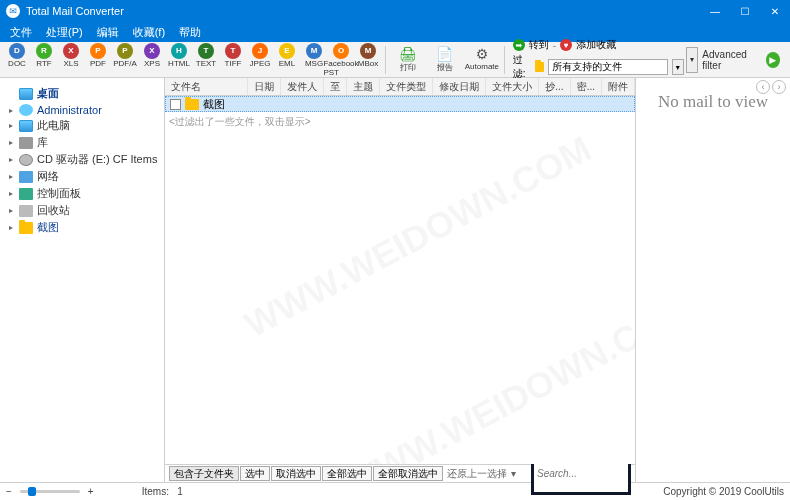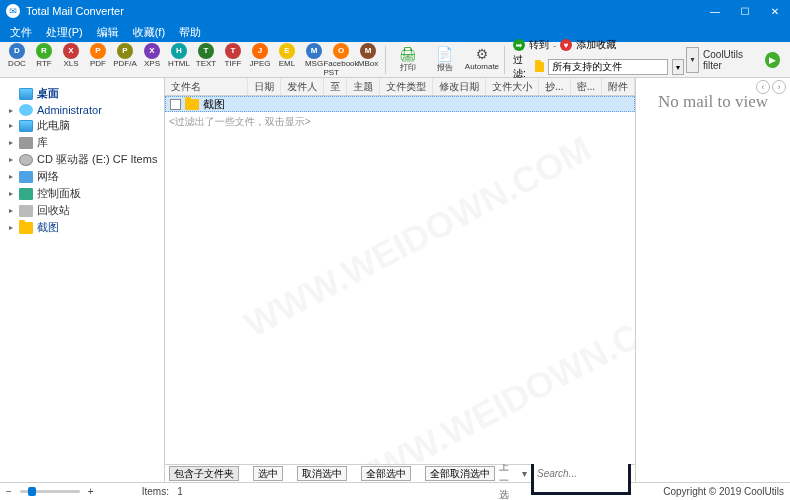--- a/index.html
+++ b/index.html
@@ -167,21 +167,21 @@
     </div>
     <div class="row">
       <span>过滤:</span>
       <span class="sb-ico ico-folder" style="width:12px;height:10px;"></span>
       <input value="所有支持的文件" style="">
       <div class="dropbtn">▾</div>
     </div>
   </div>
   <div class="advfilter">
     <div class="dropbtn" style="height:26px;">▾</div>
-    <span>CoolUtils filter</span>
+    <span>Advanced filter</span>
     <div class="playicon">▶</div>
   </div>
 </div>
 
 <div class="body">
 
   <div class="sidebar">
     <div class="root">
       <span class="sb-ico ico-monitor"></span>
       <span>桌面</span>
@@ -248,21 +248,21 @@
         <div class="filerow sel">
           <div class="chk"></div>
           <span class="sb-ico ico-folder" style="width:14px;height:11px;"></span>
           <span>截图</span>
         </div>
       <div class="hint">&lt;过滤出了一些文件，双击显示&gt;</div>
         <div class="watermark" style="top:120px;left:60px;">WWW.WEIDOWN.COM</div>
       <div class="watermark" style="top:280px;left:160px;">WWW.WEIDOWN.COM</div>
     </div>
     <div class="bottombar">
-      <div id="bottom-btns" style="display:flex;gap:14px;">
+      <div id="bottom-btns" style="display:flex;gap:1px;">
           <div class="btn" style="background: rgb(232, 232, 232);">包含子文件夹</div>
           <div class="btn">选中</div>
           <div class="btn">取消选中</div>
           <div class="btn">全部选中</div>
           <div class="btn">全部取消选中</div>
         </div>
       <span class="lbl">还原上一选择</span>
       <span class="lbl">▾</span>
       <div class="search">
         <input placeholder="Search..." style="">

